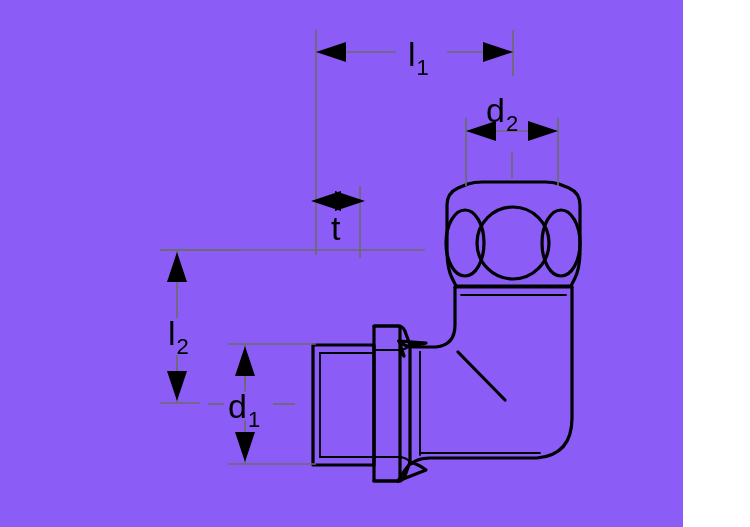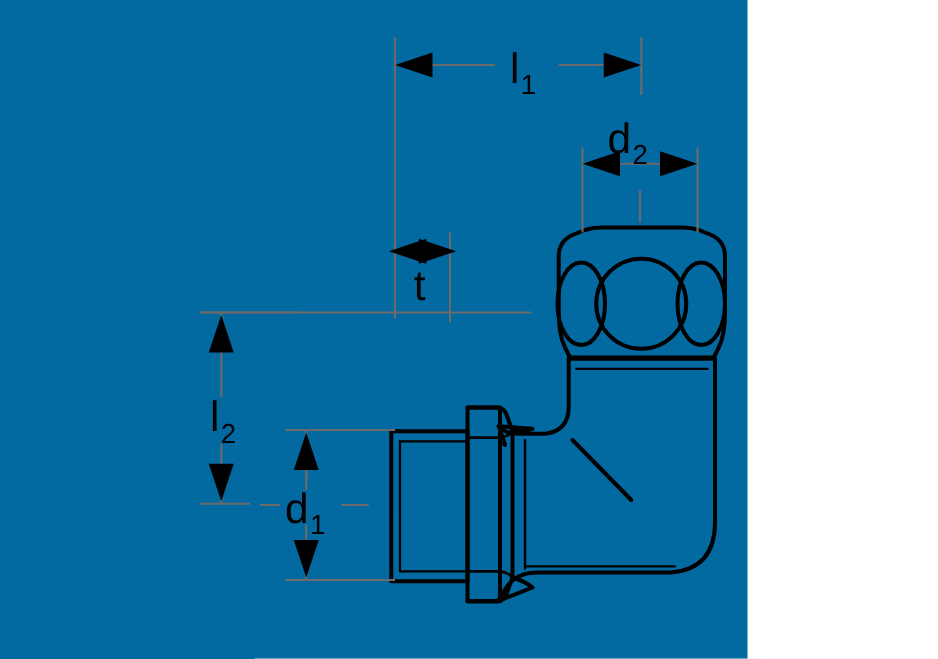--- a/index.html
+++ b/index.html
@@ -8,23 +8,23 @@
     background: #ffffff;
   }
   body {
     width: 750px;
     height: 527px;
     font-family: "Liberation Sans", sans-serif;
     overflow: hidden;
   }
   #drawing-root {
     position: relative;
-    width: 598px;
+    width: 683px;
     height: 527px;
-    background: #0369a1;
+    background: #8b5cf6;
   }
   svg#technical-drawing {
     display: block;
     width: 750px;
     height: 527px;
   }
   .dim-label {
     font-family: "Liberation Sans", sans-serif;
     font-size: 34px;
     fill: #000000;

